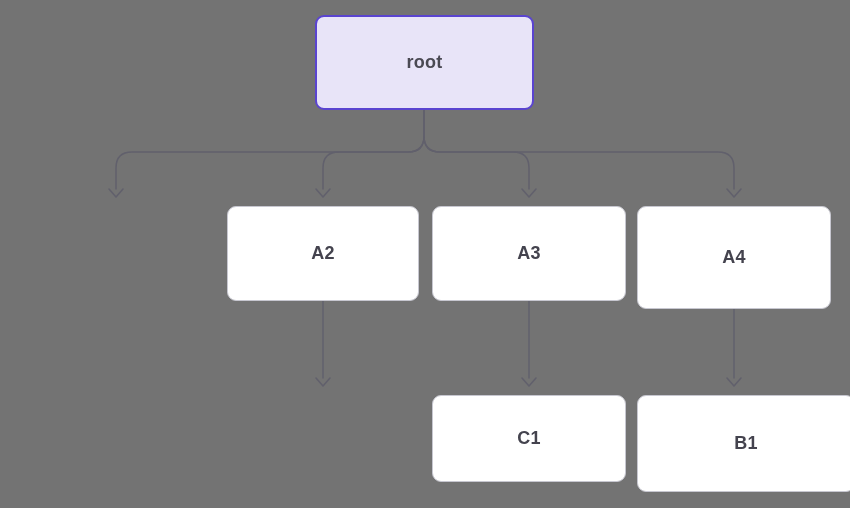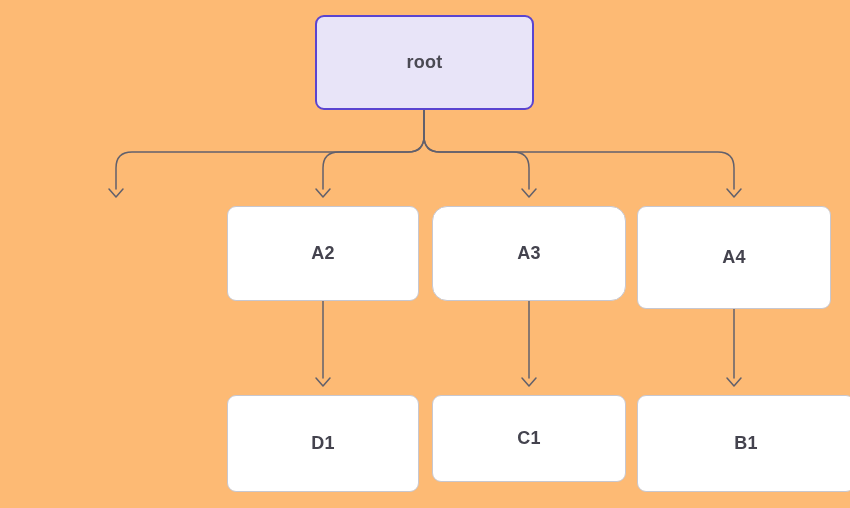--- a/index.html
+++ b/index.html
@@ -4,21 +4,21 @@
 <style>
   html, body {
     margin: 0;
     padding: 0;
     font-family: "Liberation Sans", sans-serif;
   }
   .canvas {
     position: relative;
     width: 850px;
     height: 508px;
-    background: #fdba74;
+    background: #737373;
     overflow: hidden;
   }
   .edges-layer {
     position: absolute;
     left: 0;
     top: 0;
     width: 850px;
     height: 508px;
     pointer-events: none;
   }
@@ -93,31 +93,28 @@
 
   <div class="node root" style="left:315px; top:15px; width:219px; height:95px;">
     <span class="label">root</span>
   </div>
 
 
   <div class="node" style="left:227px; top:206px; width:192px; height:95px;text-align:center;">
     <span class="label">A2</span>
   </div>
 
-  <div class="node" style="left:432px; top:206px; width:194px; height:95px;border-radius:15px;">
+  <div class="node" style="left:432px; top:206px; width:194px; height:95px;">
     <span class="label">A3</span>
   </div>
 
   <div class="node" style="left:637px; top:206px; width:194px; height:103px;">
     <span class="label">A4</span>
   </div>
 
-  <div class="node" style="left:227px; top:395px; width:192px; height:97px;">
-    <span class="label">D1</span>
-  </div>
 
   <div class="node" style="left:432px; top:395px; width:194px; height:87px;">
     <span class="label">C1</span>
   </div>
 
   <div class="node" style="left:637px; top:395px; width:218px; height:97px;">
     <span class="label">B1</span>
   </div>
 
 </div>

